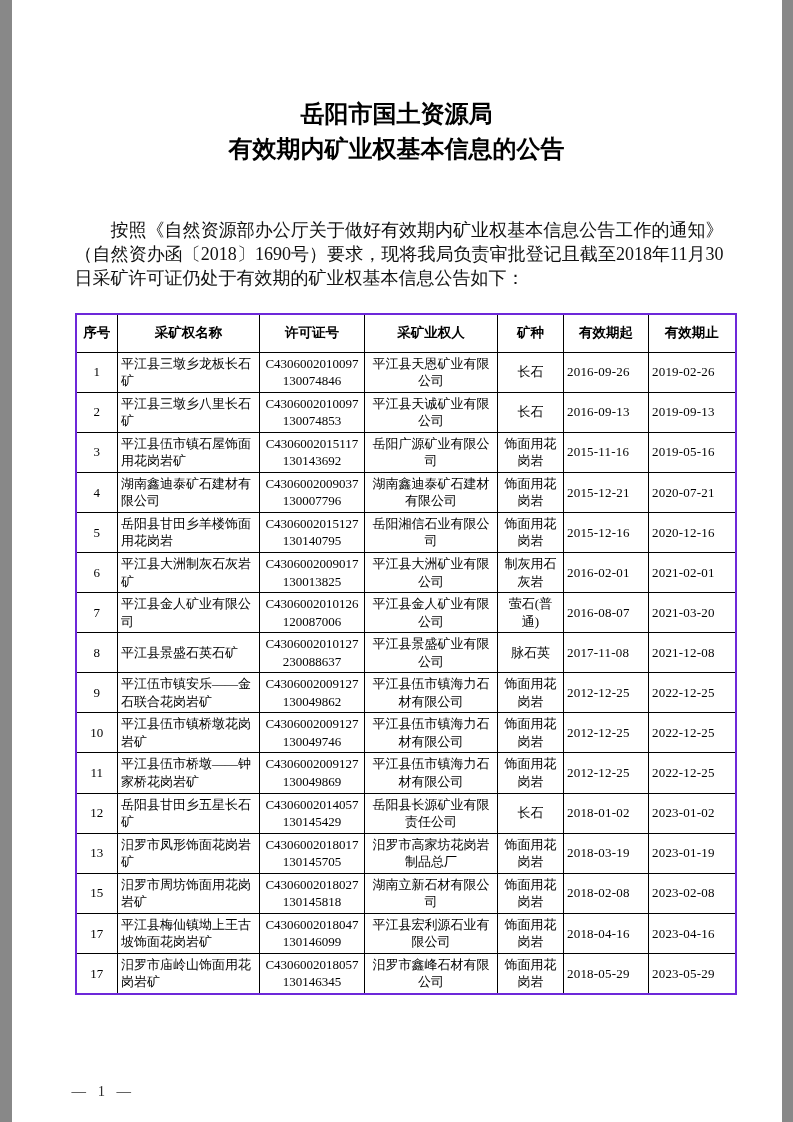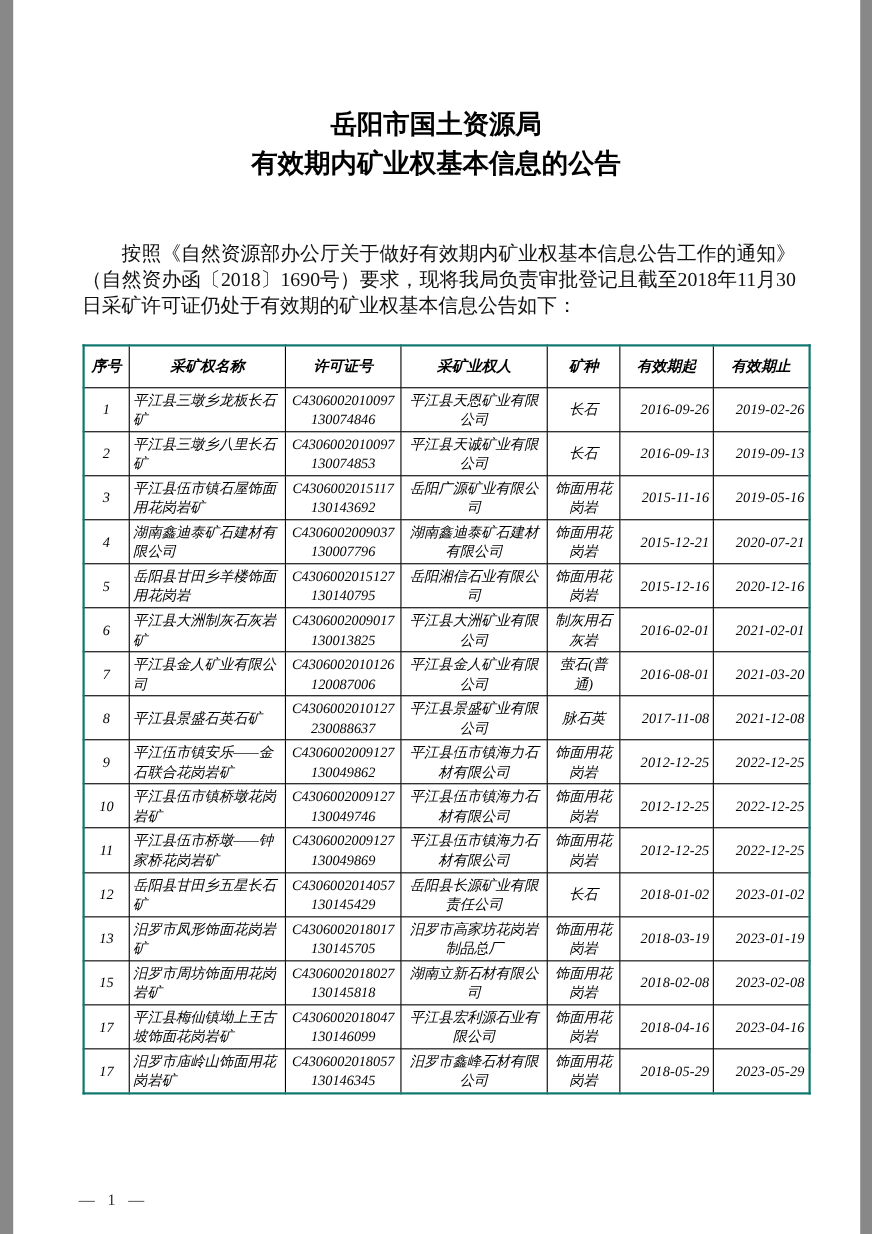--- a/index.html
+++ b/index.html
@@ -29,45 +29,44 @@
     line-height: 24px;
     text-align: justify;
     text-indent: 2em;
     color: #111;
   }
   table.permits {
     margin: 23px 0 0 63px;
     width: 660px;
     border-collapse: collapse;
     table-layout: fixed;
-    border: 2px solid #0f766e;
+    border: 2px solid #6d28d9;
     font-size: 13px;
     line-height: 1.35;
-    font-style: italic;
   }
   table.permits th, table.permits td {
     border: 1px solid #000;
     vertical-align: middle;
     overflow: hidden;
   }
   table.permits th {
     height: 38px;
     font-size: 13.5px;
     font-weight: bold;
     text-align: center;
     padding: 2px;
   }
   table.permits td { height: 39px; padding: 2px 3px; }
   td.c-no      { text-align: center; }
   td.c-name    { text-align: left; padding-left: 5px; }
   td.c-lic     { text-align: center; padding: 2px 1px; }
   td.c-lic .lic-line { display: block; }
   td.c-owner   { text-align: center; padding-left: 5px; margin-left: 35px; }
   td.c-mineral { text-align: center; }
-  td.c-date    { text-align: right; letter-spacing: 0.2px; }
+  td.c-date    { text-align: left; letter-spacing: 0.2px; }
   .page-footer {
     position: absolute;
     left: 60px;
     bottom: 22px;
     font-size: 14.5px;
     color: #2b2b2b;
     letter-spacing: 4px;
   }
 </style>
 </head>
@@ -179,21 +178,21 @@
       </tr>
         <tr>
         <td class="c-no">7</td>
         <td class="c-name">平江县金人矿业有限公司</td>
         <td class="c-lic">
           <span class="lic-line">C4306002010126</span>
           <span class="lic-line">120087006</span>
         </td>
         <td class="c-owner">平江县金人矿业有限公司</td>
         <td class="c-mineral">萤石(普通)</td>
-        <td class="c-date">2016-08-01</td>
+        <td class="c-date">2016-08-07</td>
         <td class="c-date">2021-03-20</td>
       </tr>
         <tr>
         <td class="c-no">8</td>
         <td class="c-name">平江县景盛石英石矿</td>
         <td class="c-lic">
           <span class="lic-line">C4306002010127</span>
           <span class="lic-line">230088637</span>
         </td>
         <td class="c-owner">平江县景盛矿业有限公司</td>

